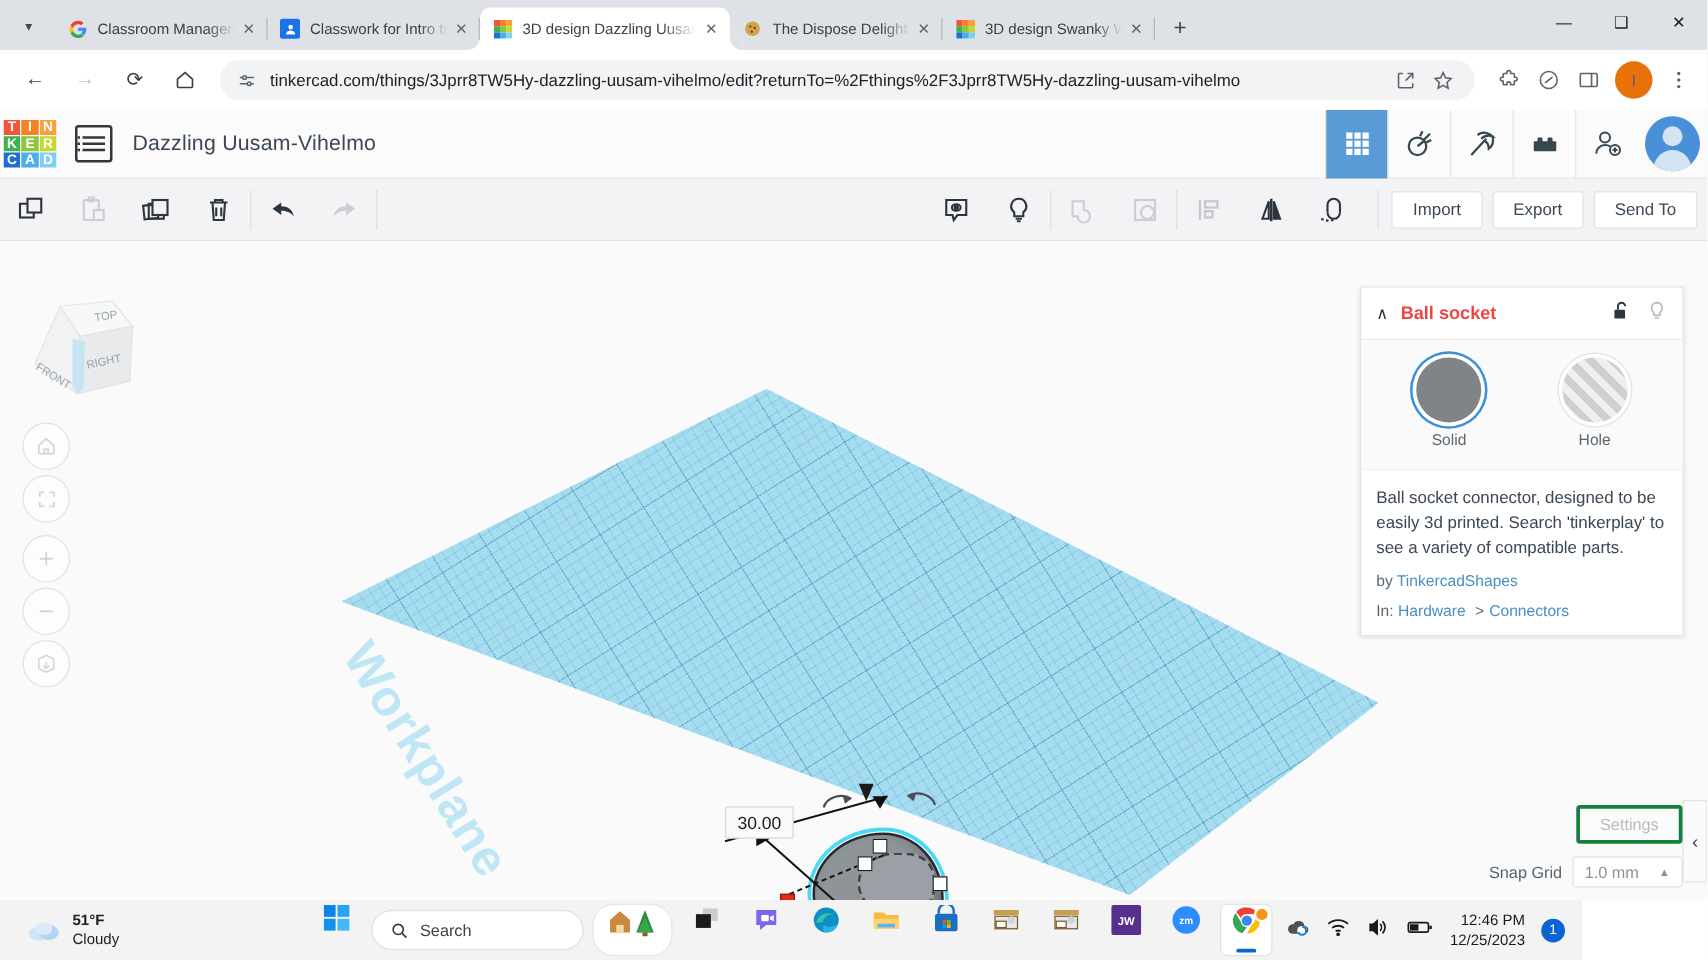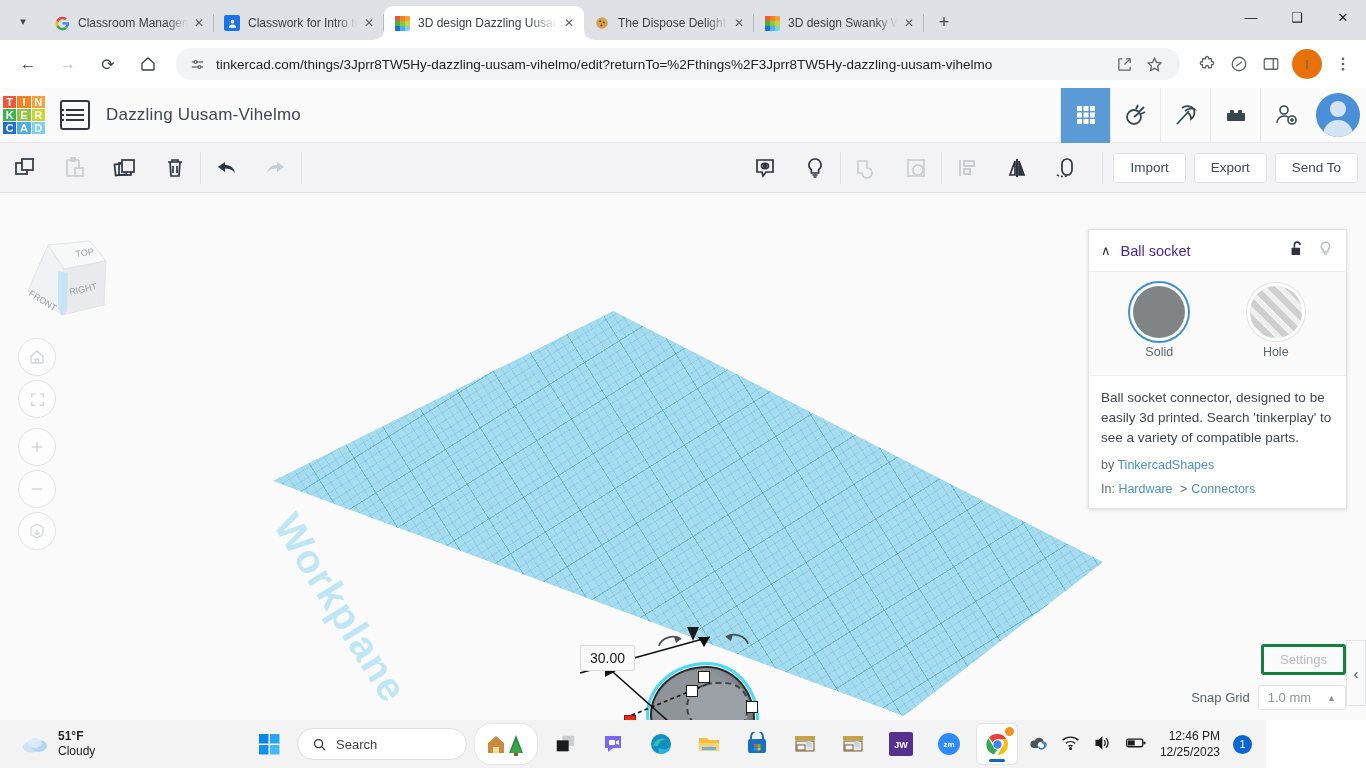--- a/index.html
+++ b/index.html
@@ -132,21 +132,21 @@
 
   
   .bar { position:absolute; background:linear-gradient(to bottom, #b9bcc0 0%, #9fa3a8 40%, #7d8186 100%);
     border-radius:11px; box-shadow: inset 0 -2px 3px rgba(0,0,0,.25); }
 
   
   .insp-panel { position:absolute; right:19px; top:229px; width:259px; background:#fff;
     border:1px solid #e1e3e6; box-shadow:0 1px 4px rgba(0,0,0,.12); }
   .insp-head { height:42px; display:flex; align-items:center; padding:0 12px; border-bottom:1px solid #eceef0; }
   .insp-caret { color:#2c3540; font-size:13px; margin-right:10px; }
-  .insp-title { font-size:14.5px; font-weight:normal; color:#4c1d95; }
+  .insp-title { font-size:14.5px; font-weight:bold; color:#ef4444; }
   .insp-head-icons { margin-left:auto; display:flex; gap:12px; color:#2c3540; }
   .insp-body { padding:14px 12px 16px; background:#fafafa; display:flex; justify-content:space-around; }
   .swatch-wrap { text-align:center; width:90px; }
   .swatch { width:52px; height:52px; border-radius:50%; margin:0 auto 7px; }
   .swatch.solid { background:#808487; box-shadow:0 0 0 3px #fff, 0 0 0 5px #3f8fd4; }
   .swatch.hole { background:
       repeating-linear-gradient(45deg, #cfcfcf 0 6px, #efefef 6px 12px);
       box-shadow:0 0 0 3px #fff, 0 0 0 4px #e2e2e2; }
   .swatch-lbl { font-size:12.5px; color:#5b6770; }
   .insp-desc { padding:12px; border-top:1px solid #eceef0; }
@@ -165,21 +165,21 @@
   .snap-sel { border:1px solid #e0e2e4; background:#fff; color:#8b9297; font-size:13px;
     padding:4px 9px; border-radius:3px; display:flex; align-items:center; gap:16px; }
 
   
   .taskbar { position:absolute; left:0; top:720px; width:1266px; height:48px; background:#f3f3f3;
     display:flex; align-items:center; }
   .weather { display:flex; align-items:center; gap:8px; margin-left:22px; }
   .weather-txt { font-size:12px; color:#202020; line-height:15px; }
   .tb-center { position:absolute; left:50%; transform:translateX(-50%); display:flex;
     align-items:center; gap:8px; }
-  .tb-ico { width:40px; height:40px; border-radius:5px; display:flex; align-items:center;
+  .tb-ico { width:40px; height:40px; border-radius:5px; display:flex; align-items:flex-start;
     justify-content:center; position:relative; }
   .tb-ico.active { background:#fff; box-shadow:0 0 0 1px #e3e3e3; }
   .tb-ico.active::after { content:""; position:absolute; bottom:2px; left:50%; transform:translateX(-50%);
     width:16px; height:3px; border-radius:2px; background:#0a64d2; }
   .search-pill { height:32px; min-width:170px; background:#fff; border:1px solid #e0e0e0;
     border-radius:16px; display:flex; align-items:center; gap:9px; padding:0 14px; }
   .search-pill span { font-size:13px; color:#404040; }
   .tray { margin-left:auto; display:flex; align-items:center; gap:13px; margin-right:14px; color:#1b1b1b; }
   .clock { font-size:12px; line-height:16px; text-align:right; color:#1b1b1b; }
   .notif-badge { width:19px; height:19px; border-radius:50%; background:#0a64d2; color:#fff;

